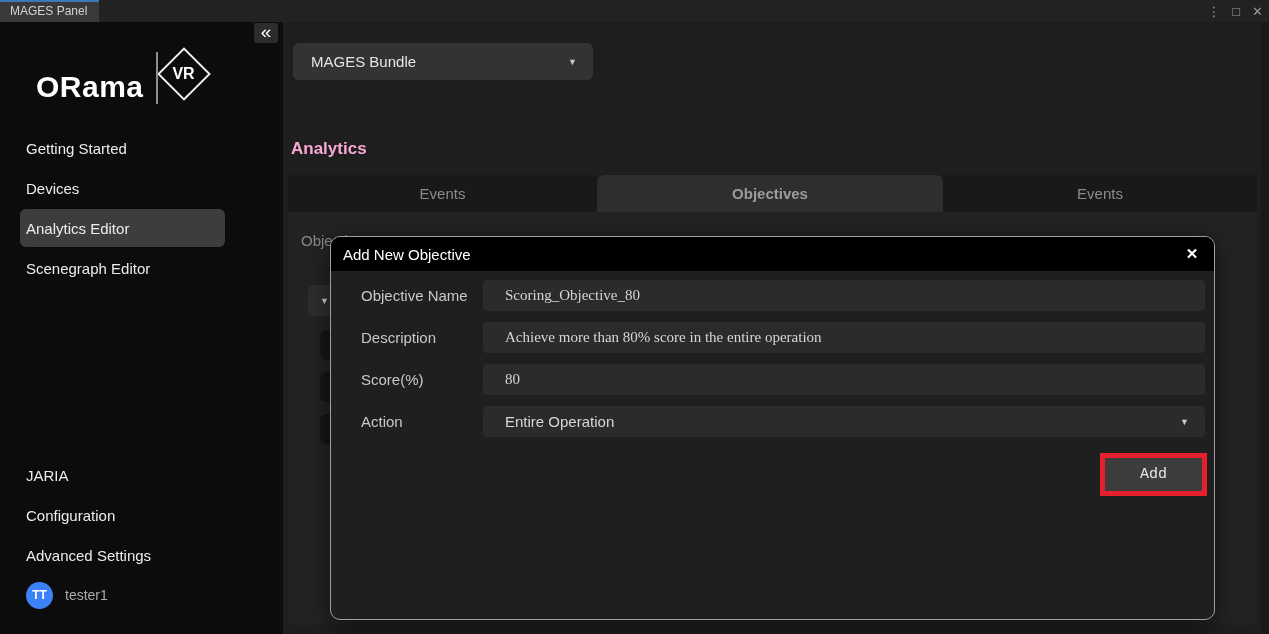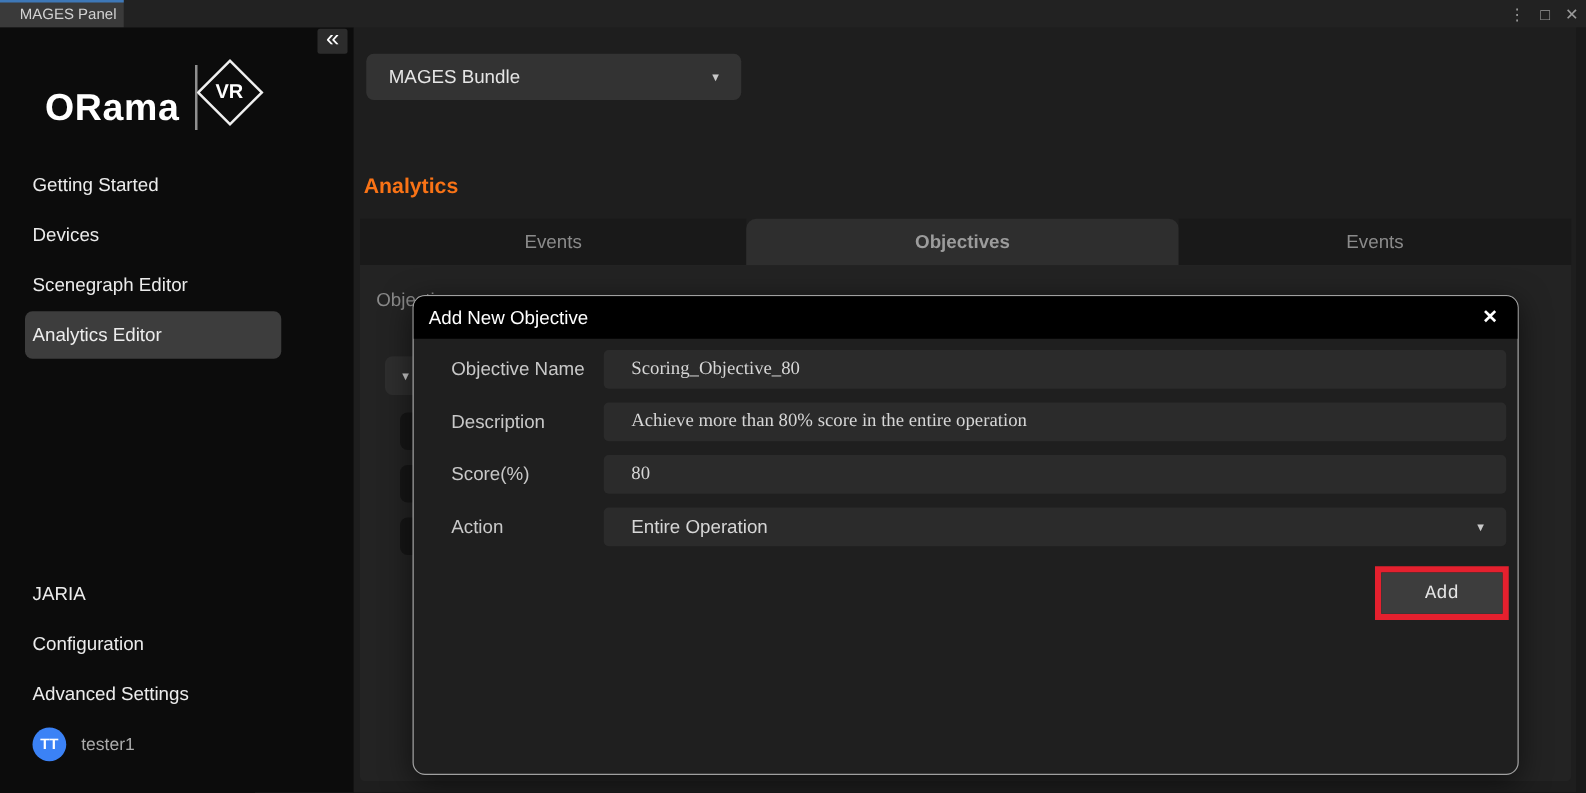--- a/index.html
+++ b/index.html
@@ -3,21 +3,21 @@
 <meta charset="utf-8">
 <style>
   * { margin:0; padding:0; box-sizing:border-box; }
   html,body { width:1269px; height:634px; background:#141414; overflow:hidden; }
   body { font-family:"Liberation Sans", sans-serif; }
   #app { position:relative; width:1269px; height:634px; background:#1e1e1e; }
 
   
   .titlebar { position:absolute; left:0; top:0; width:1269px; height:22px; background:#222222; }
   .doc-tab { position:absolute; left:0; top:0; width:99px; height:22px; background:#3a3a3a;
-             border-top:2px solid #3e78b8; color:#d2d2d2; font-size:12px; line-height:19px; padding-left:10px;text-align:center; }
+             border-top:2px solid #3e78b8; color:#d2d2d2; font-size:12px; line-height:19px; padding-left:10px; }
   .win-controls { position:absolute; right:6px; top:0; height:22px; display:flex; align-items:center; gap:12px; color:#9a9a9a; }
   .win-controls span { font-size:13px; line-height:13px; cursor:default; }
 
   
   .sidebar { position:absolute; left:0; top:22px; width:283px; height:612px; background:#0c0c0c; }
   .collapse-btn { position:absolute; top:1px; right:5px; width:24px; height:20px; background:#2c2c2c;
                   color:#ffffff; font-size:19px; line-height:17px; text-align:center; border-radius:2px; }
   .logo { position:absolute; left:36px; top:22px; display:flex; align-items:flex-end; }
   .logo-text { font-size:30px; font-weight:700; color:#ffffff; letter-spacing:.5px; }
   .logo-divider { width:2px; height:52px; background:#8f8f8f; margin-left:12px; }
@@ -37,21 +37,21 @@
             font-size:12px; display:flex; align-items:center; justify-content:center; margin-left:6px; }
   .user-name { color:#ababab; font-size:14px; margin-left:12px; }
 
   
   .main { position:absolute; left:283px; top:22px; width:986px; height:612px; background:#1e1e1e; }
   .right-strip { position:absolute; right:0; top:0; width:8px; height:612px; background:#191919; }
   .bundle-dropdown { position:absolute; left:10px; top:21px; width:300px; height:37px; background:#333333;
                      border-radius:6px; display:flex; align-items:center; color:#e5e5e5; font-size:15px; }
   .bundle-dropdown .dd-label { padding-left:18px; }
   .dd-caret { position:absolute; right:16px; color:#c9c9c9; font-size:9px; }
-  .section-title { position:absolute; left:8px; top:117px; color:#f97316; font-size:17px; font-weight:700; }
+  .section-title { position:absolute; left:8px; top:117px; color:#f9a8d4; font-size:17px; font-weight:700; }
   .tabbar { position:absolute; left:5px; top:153px; width:969px; height:37px; display:flex; }
   .tab { height:37px; display:flex; align-items:center; justify-content:center; font-size:15px;
          color:#8b8b8b; background:#191919; cursor:default; }
   .tab.t0 { width:309px; } .tab.t1 { width:346px; } .tab.t2 { width:314px; }
   .tab.active { background:#2e2e2e; color:#9c9c9c; font-weight:700; border-radius:8px 8px 0 0; }
   .content-panel { position:absolute; left:5px; top:190px; width:969px; height:413px; background:#232323;
                    border-radius:0 0 4px 4px; }
   .panel-bg-label { position:absolute; left:13px; top:20px; color:#8a8a8a; font-size:15px; }
   .stub-dropdown { position:absolute; left:20px; top:73px; width:60px; height:31px; background:#2e2e2e;
                    border-radius:6px; color:#e0e0e0; }
@@ -102,22 +102,22 @@
       <span class="logo-divider"></span>
       <span class="logo-diamond">
         <span class="dshape"></span>
         <span class="dtext">VR</span>
       </span>
     </div>
 
     <div class="nav nav-top">
       <div class="nav-item">Getting Started</div>
       <div class="nav-item">Devices</div>
+      <div class="nav-item selected">Analytics Editor</div>
       <div class="nav-item">Scenegraph Editor</div>
-      <div class="nav-item selected">Analytics Editor</div>
     </div>
 
     <div class="nav nav-bottom">
       <div class="nav-item">JARIA</div>
       <div class="nav-item">Configuration</div>
       <div class="nav-item">Advanced Settings</div>
       <div class="user-row">
         <span class="avatar">TT</span>
         <span class="user-name">tester1</span>
       </div>

